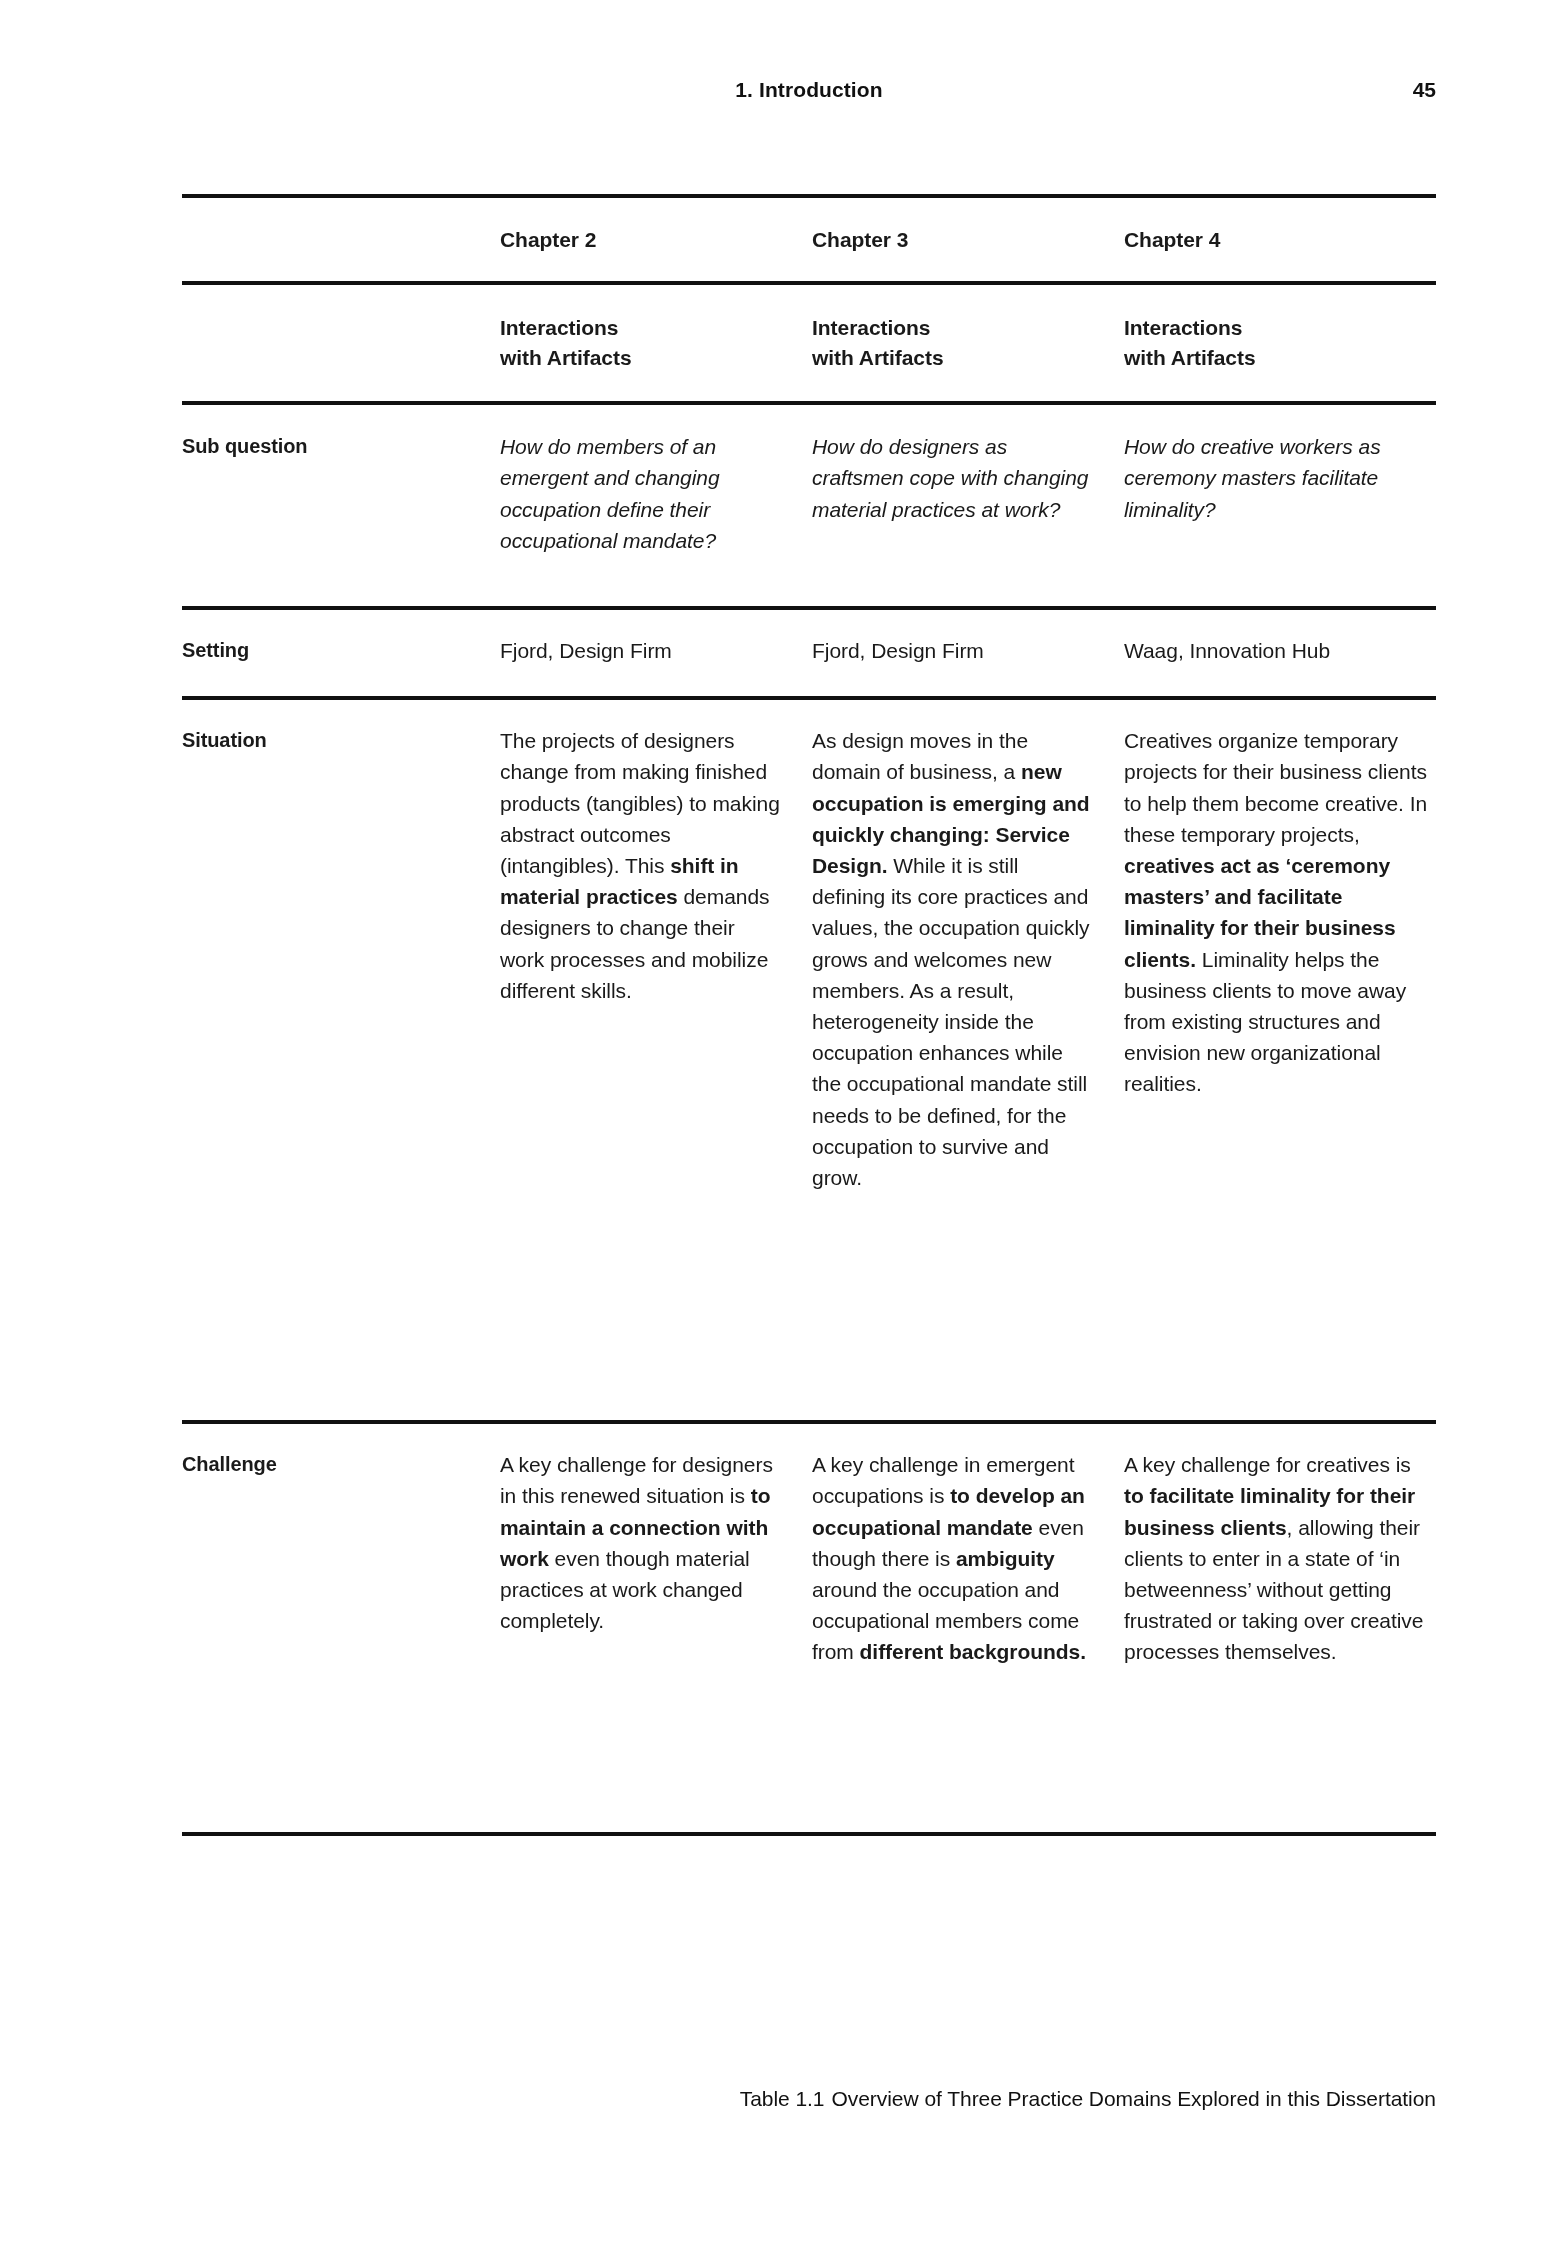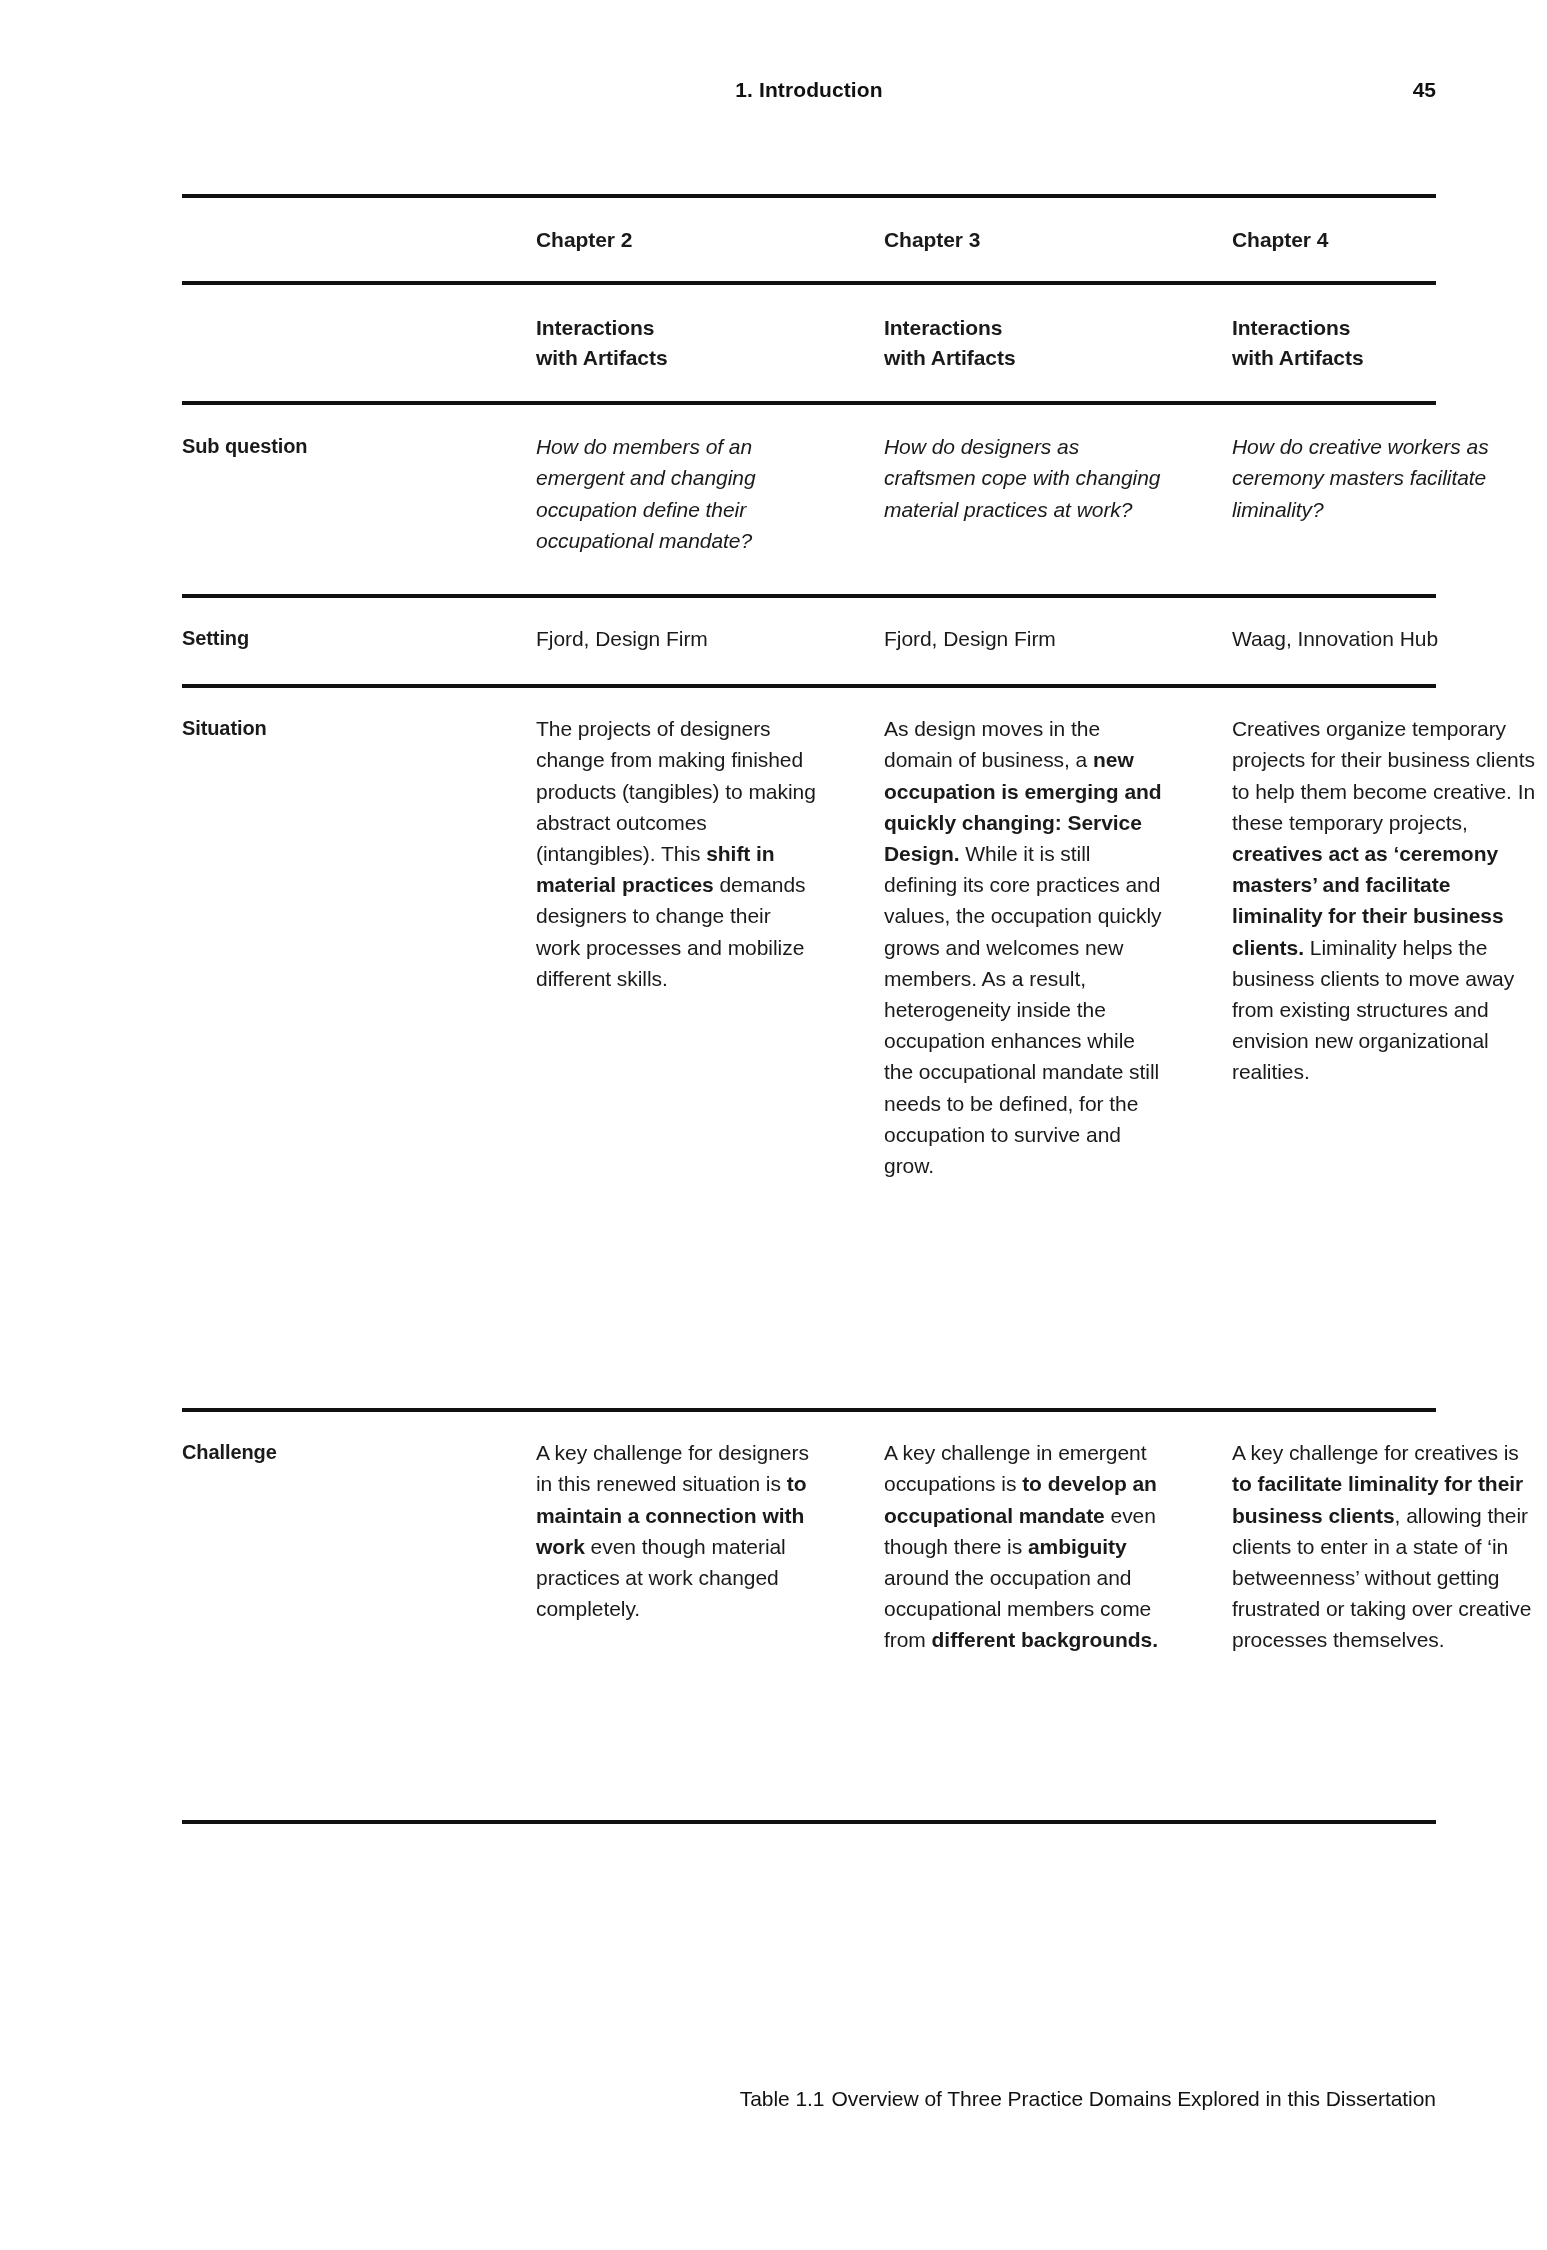--- a/index.html
+++ b/index.html
@@ -81,34 +81,33 @@
     letter-spacing: -0.1px;
   }
   .cell {
     width: 312px;
     flex: 0 0 312px;
     box-sizing: border-box;
     padding-right: 30px;
     font-size: 21px;
     line-height: 31.2px;
     letter-spacing: -0.05px;
-    margin-left: 36px;
   }
   .cell.last { padding-right: 0; width: 312px; flex: 0 0 312px; }
 
   .cell b, .cell strong { font-weight: 700; }
   .cell.italic { font-style: italic; }
 
   .row-chapters { padding-top: 26px; padding-bottom: 26px; }
   .row-chapters .cell { font-weight: 700; font-size: 21px; }
 
   .row-domain { padding-top: 28px; padding-bottom: 28px; }
   .row-domain .cell { font-weight: 700; font-size: 21px; line-height: 30px; }
 
-  .row-sub { padding-top: 26px; padding-bottom: 38px; }
+  .row-sub { padding-top: 26px; padding-bottom: 50px; }
   .row-setting { padding-top: 25px; padding-bottom: 30px; }
   .row-situation { padding-top: 25px; padding-bottom: 16px; min-height: 720px; }
   .row-challenge { padding-top: 25px; padding-bottom: 30px; min-height: 408px; }
 
   
   .caption {
     position: absolute;
     left: 182px;
     top: 2068px;
     width: 1254px;

